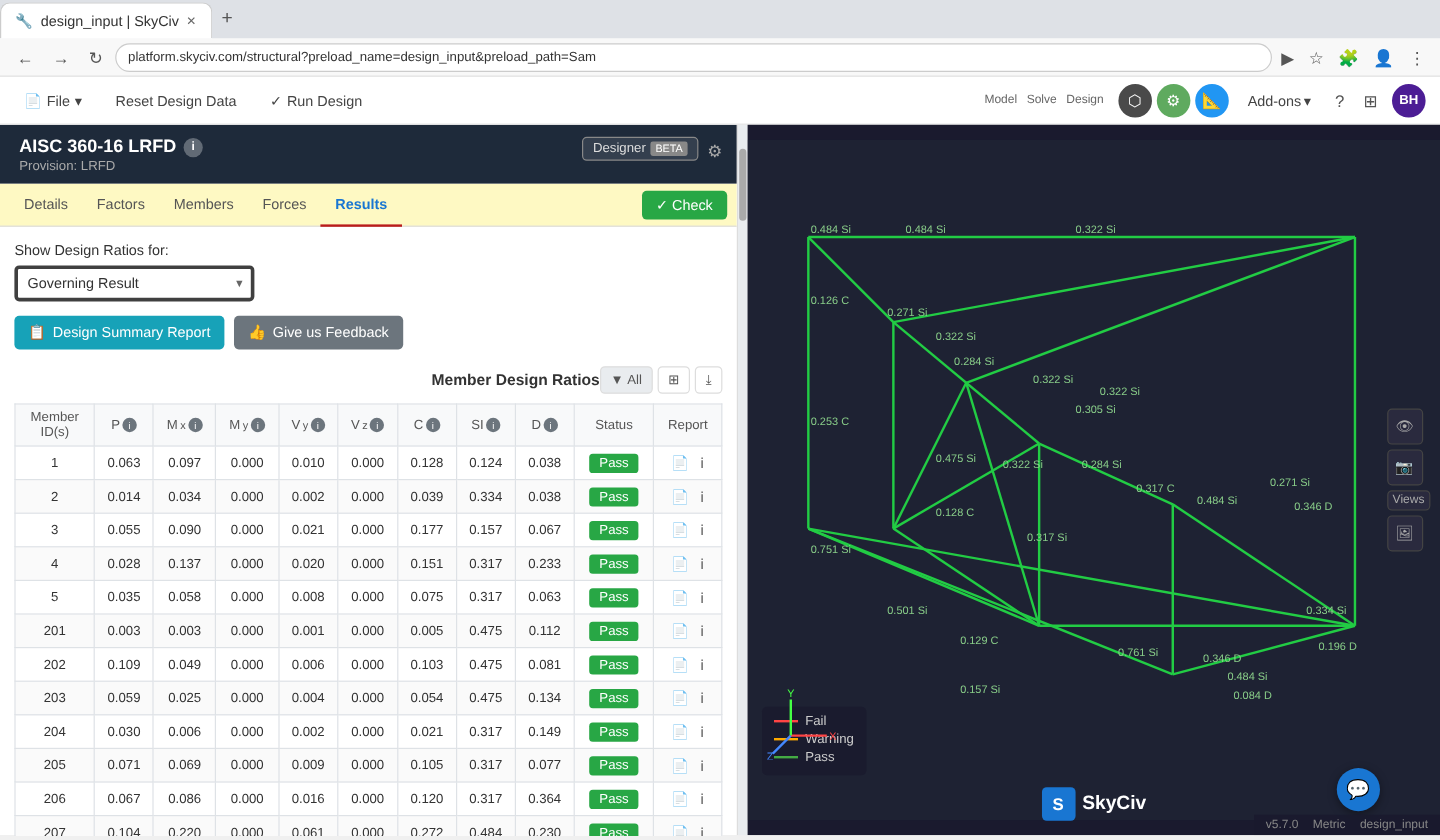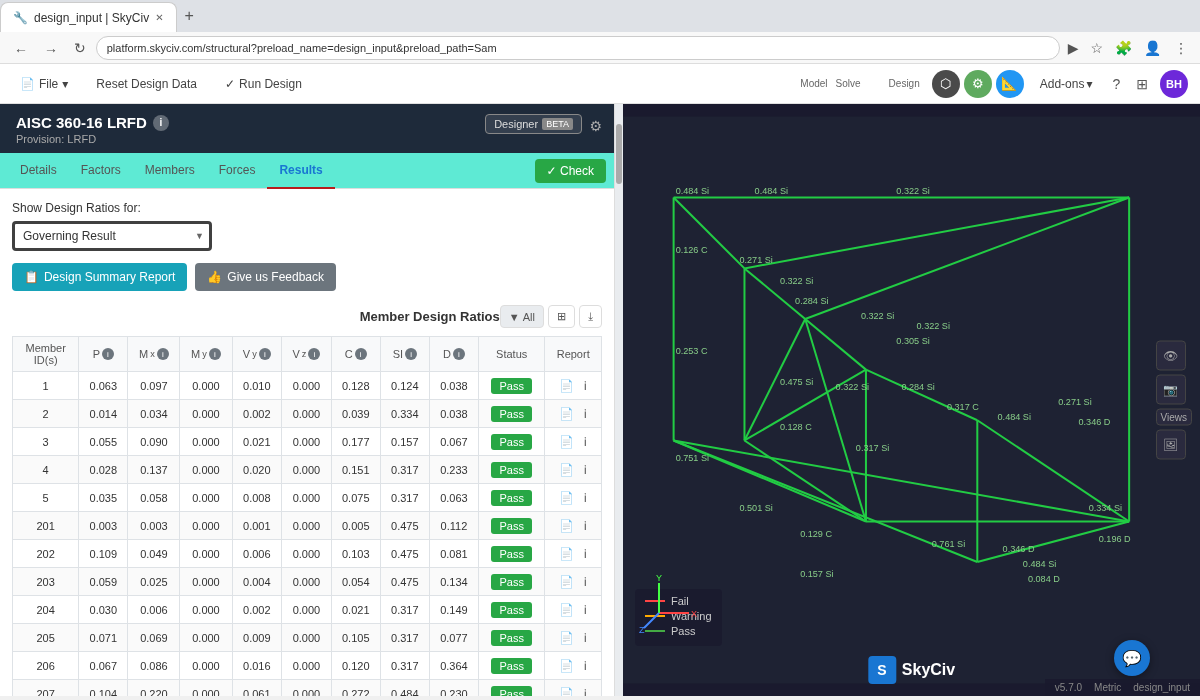--- a/index.html
+++ b/index.html
@@ -102,21 +102,21 @@
     .msd-solve { background: #5faa5f; color: #fff; }
     .msd-design { background: #2196f3; color: #fff; }
     .addons-btn {
       background: none; border: none; cursor: pointer; font-size: 12px; color: #444;
       display: flex; align-items: center; gap: 2px; padding: 4px 8px;
     }
     .help-btn, .grid-btn {
       background: none; border: none; cursor: pointer; font-size: 14px; color: #555; padding: 4px;
     }
     .avatar {
-      width: 28px; height: 28px; border-radius: 50%; background: #6d28d9;
+      width: 28px; height: 28px; border-radius: 50%; background: #4c1d95;
       color: #fff; display: flex; align-items: center; justify-content: center;
       font-size: 11px; font-weight: bold; cursor: pointer;
     }
 
     
     .main-layout {
       display: flex;
       height: calc(700px - 36px - 32px - 40px);
     }
 
@@ -161,21 +161,21 @@
     .settings-icon-btn {
       position: absolute; right: 8px; top: 10px;
       background: none; border: none; color: #aaa; cursor: pointer; font-size: 14px; padding: 4px;
     }
 
     
     .panel-tabs {
       display: flex;
       border-bottom: 1px solid #ddd;
       padding: 0 8px;
-      background: #5eead4;
+      background: #fef9c3;
     }
     .ptab {
       padding: 10px 12px;
       font-size: 12px;
       color: #555;
       cursor: pointer;
       border-bottom: 2px solid transparent;
       margin-bottom: -1px;
     }
     .ptab.active {
@@ -505,21 +505,21 @@
     </button>
   </div>
   <div class="toolbar-right">
     <div class="model-solve-design">
       <div style="text-align:center; margin-right:4px;">
         <div class="msd-label">Model</div>
       </div>
       <div style="text-align:left; margin-right:4px;">
         <div class="msd-label">Solve</div>
       </div>
-      <div style="text-align:left; margin-right:4px;margin-left:20px;">
+      <div style="text-align:left; margin-right:4px;">
         <div class="msd-label">Design</div>
       </div>
     </div>
     <div class="msd-icons">
       <div class="msd-icon msd-model">⬡</div>
       <div class="msd-icon msd-solve">⚙</div>
       <div class="msd-icon msd-design">📐</div>
     </div>
     <button class="addons-btn">
       <span>Add-ons</span>

